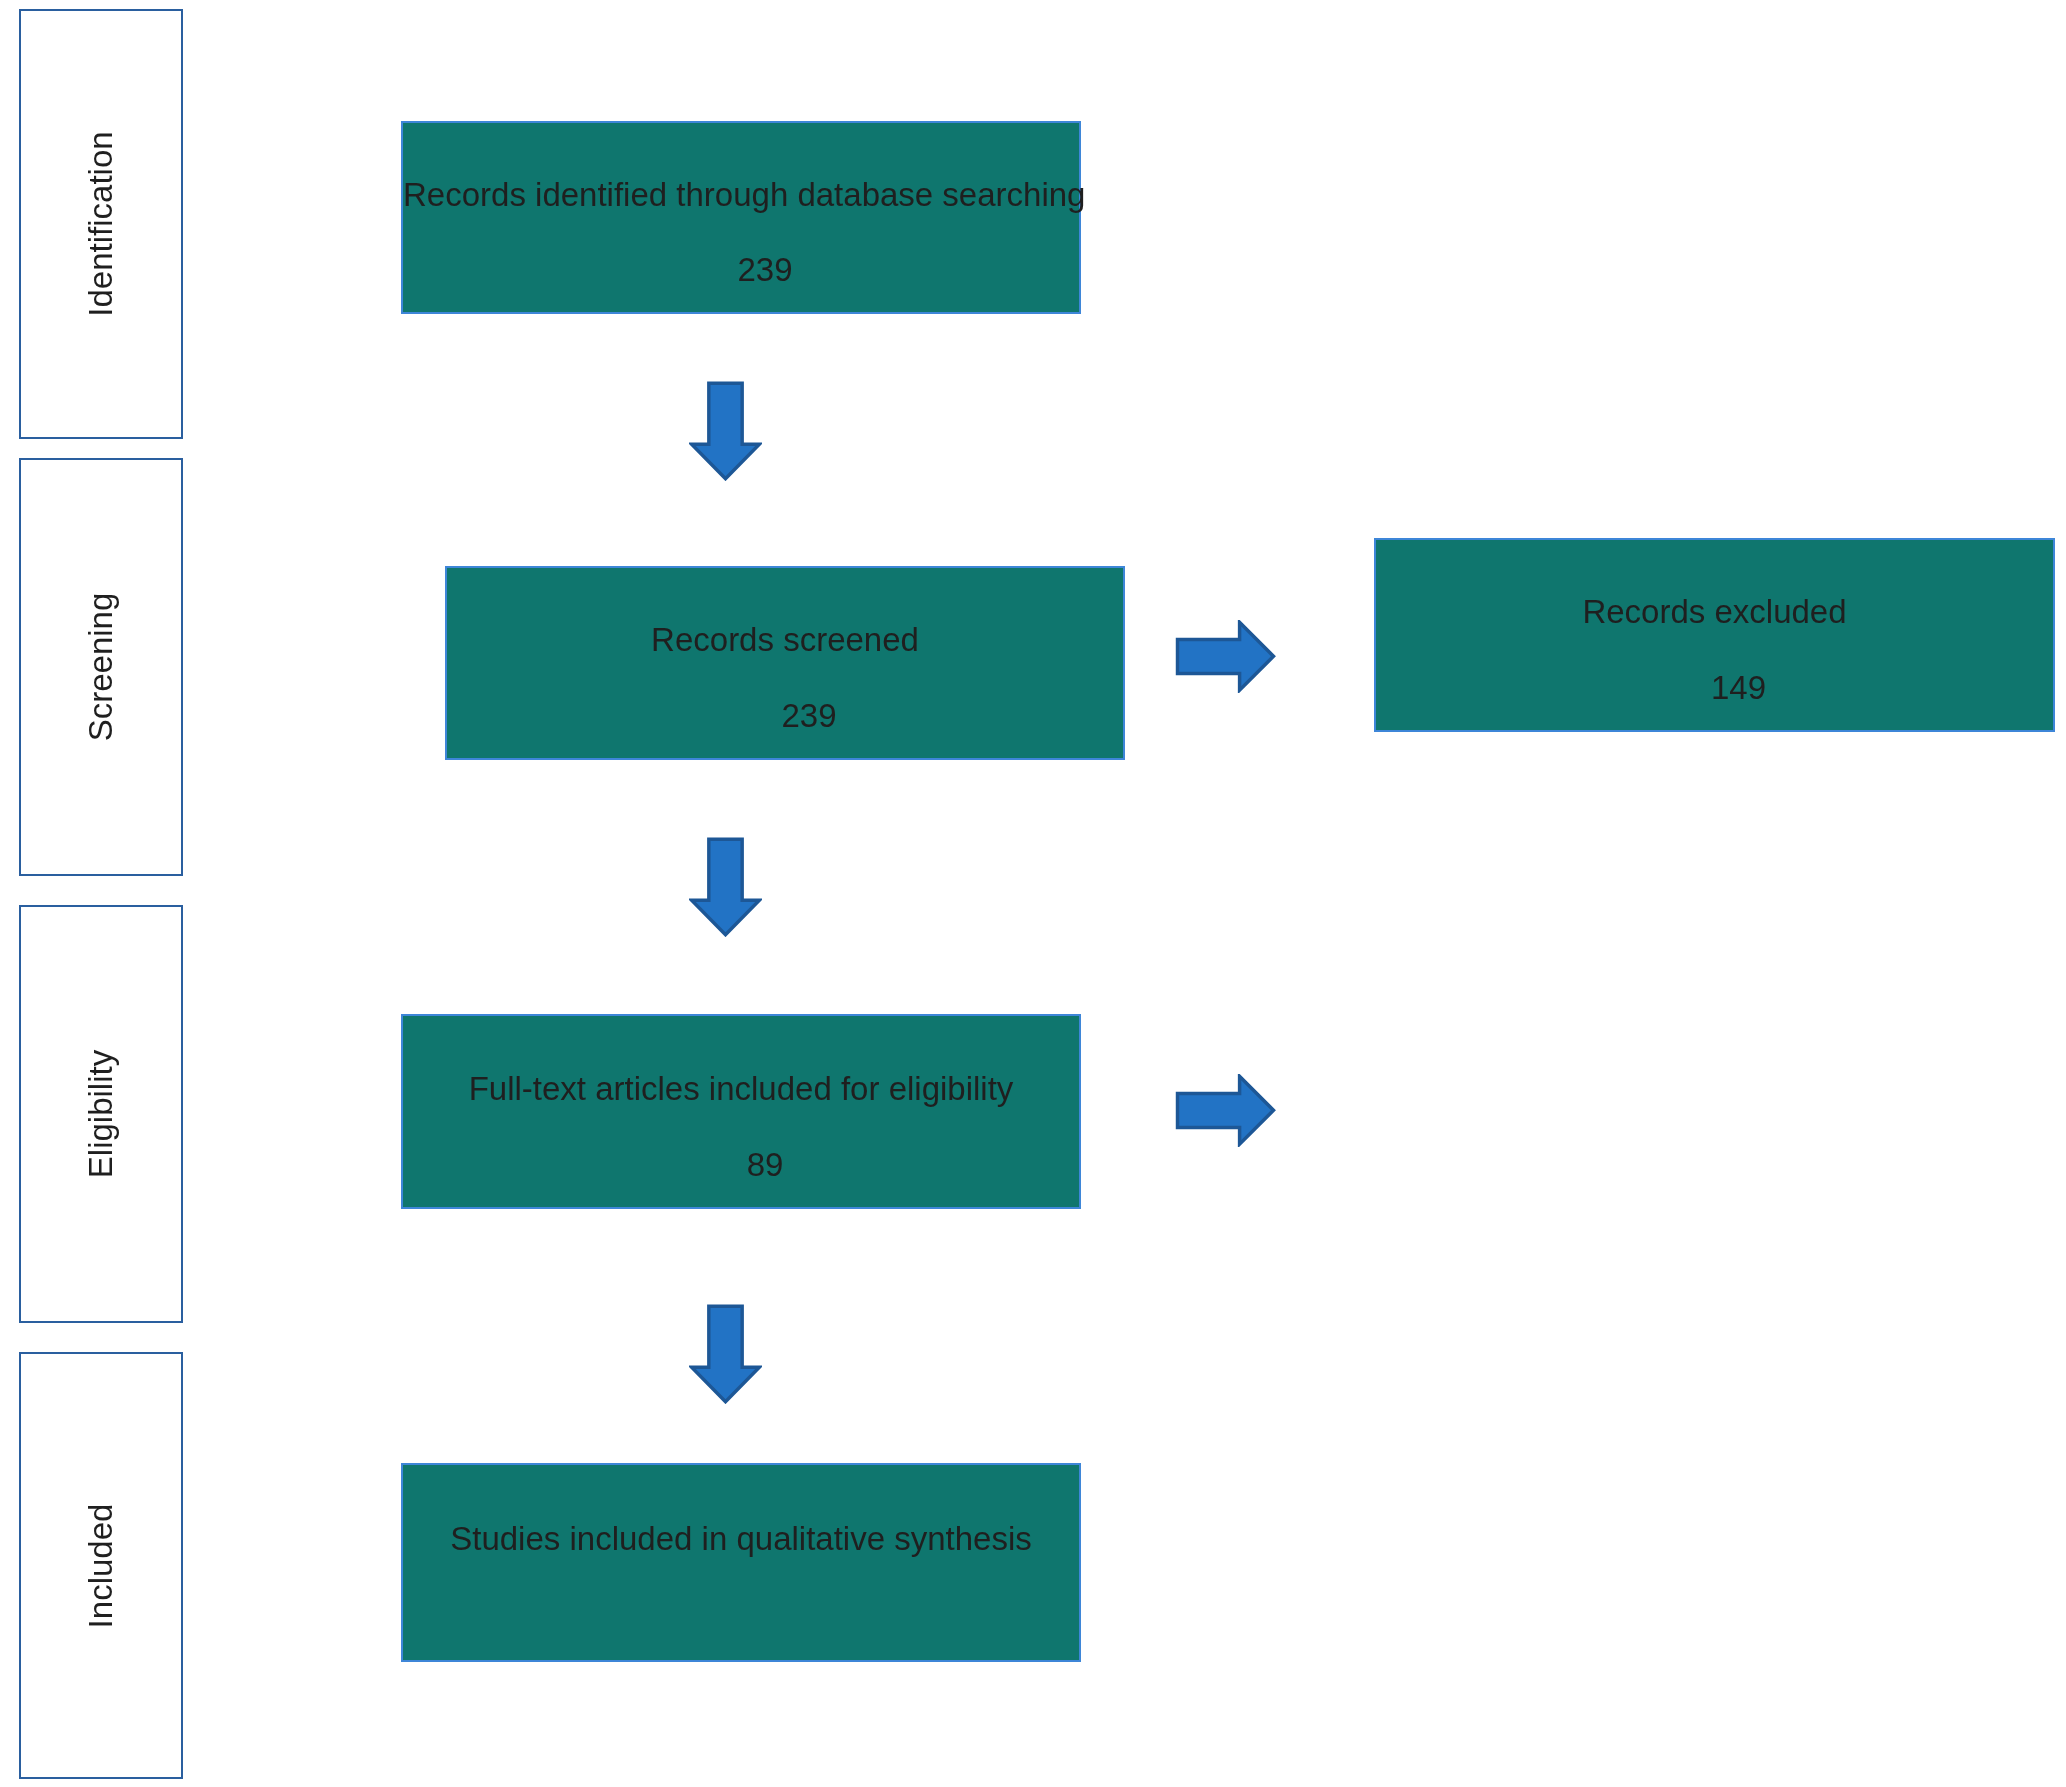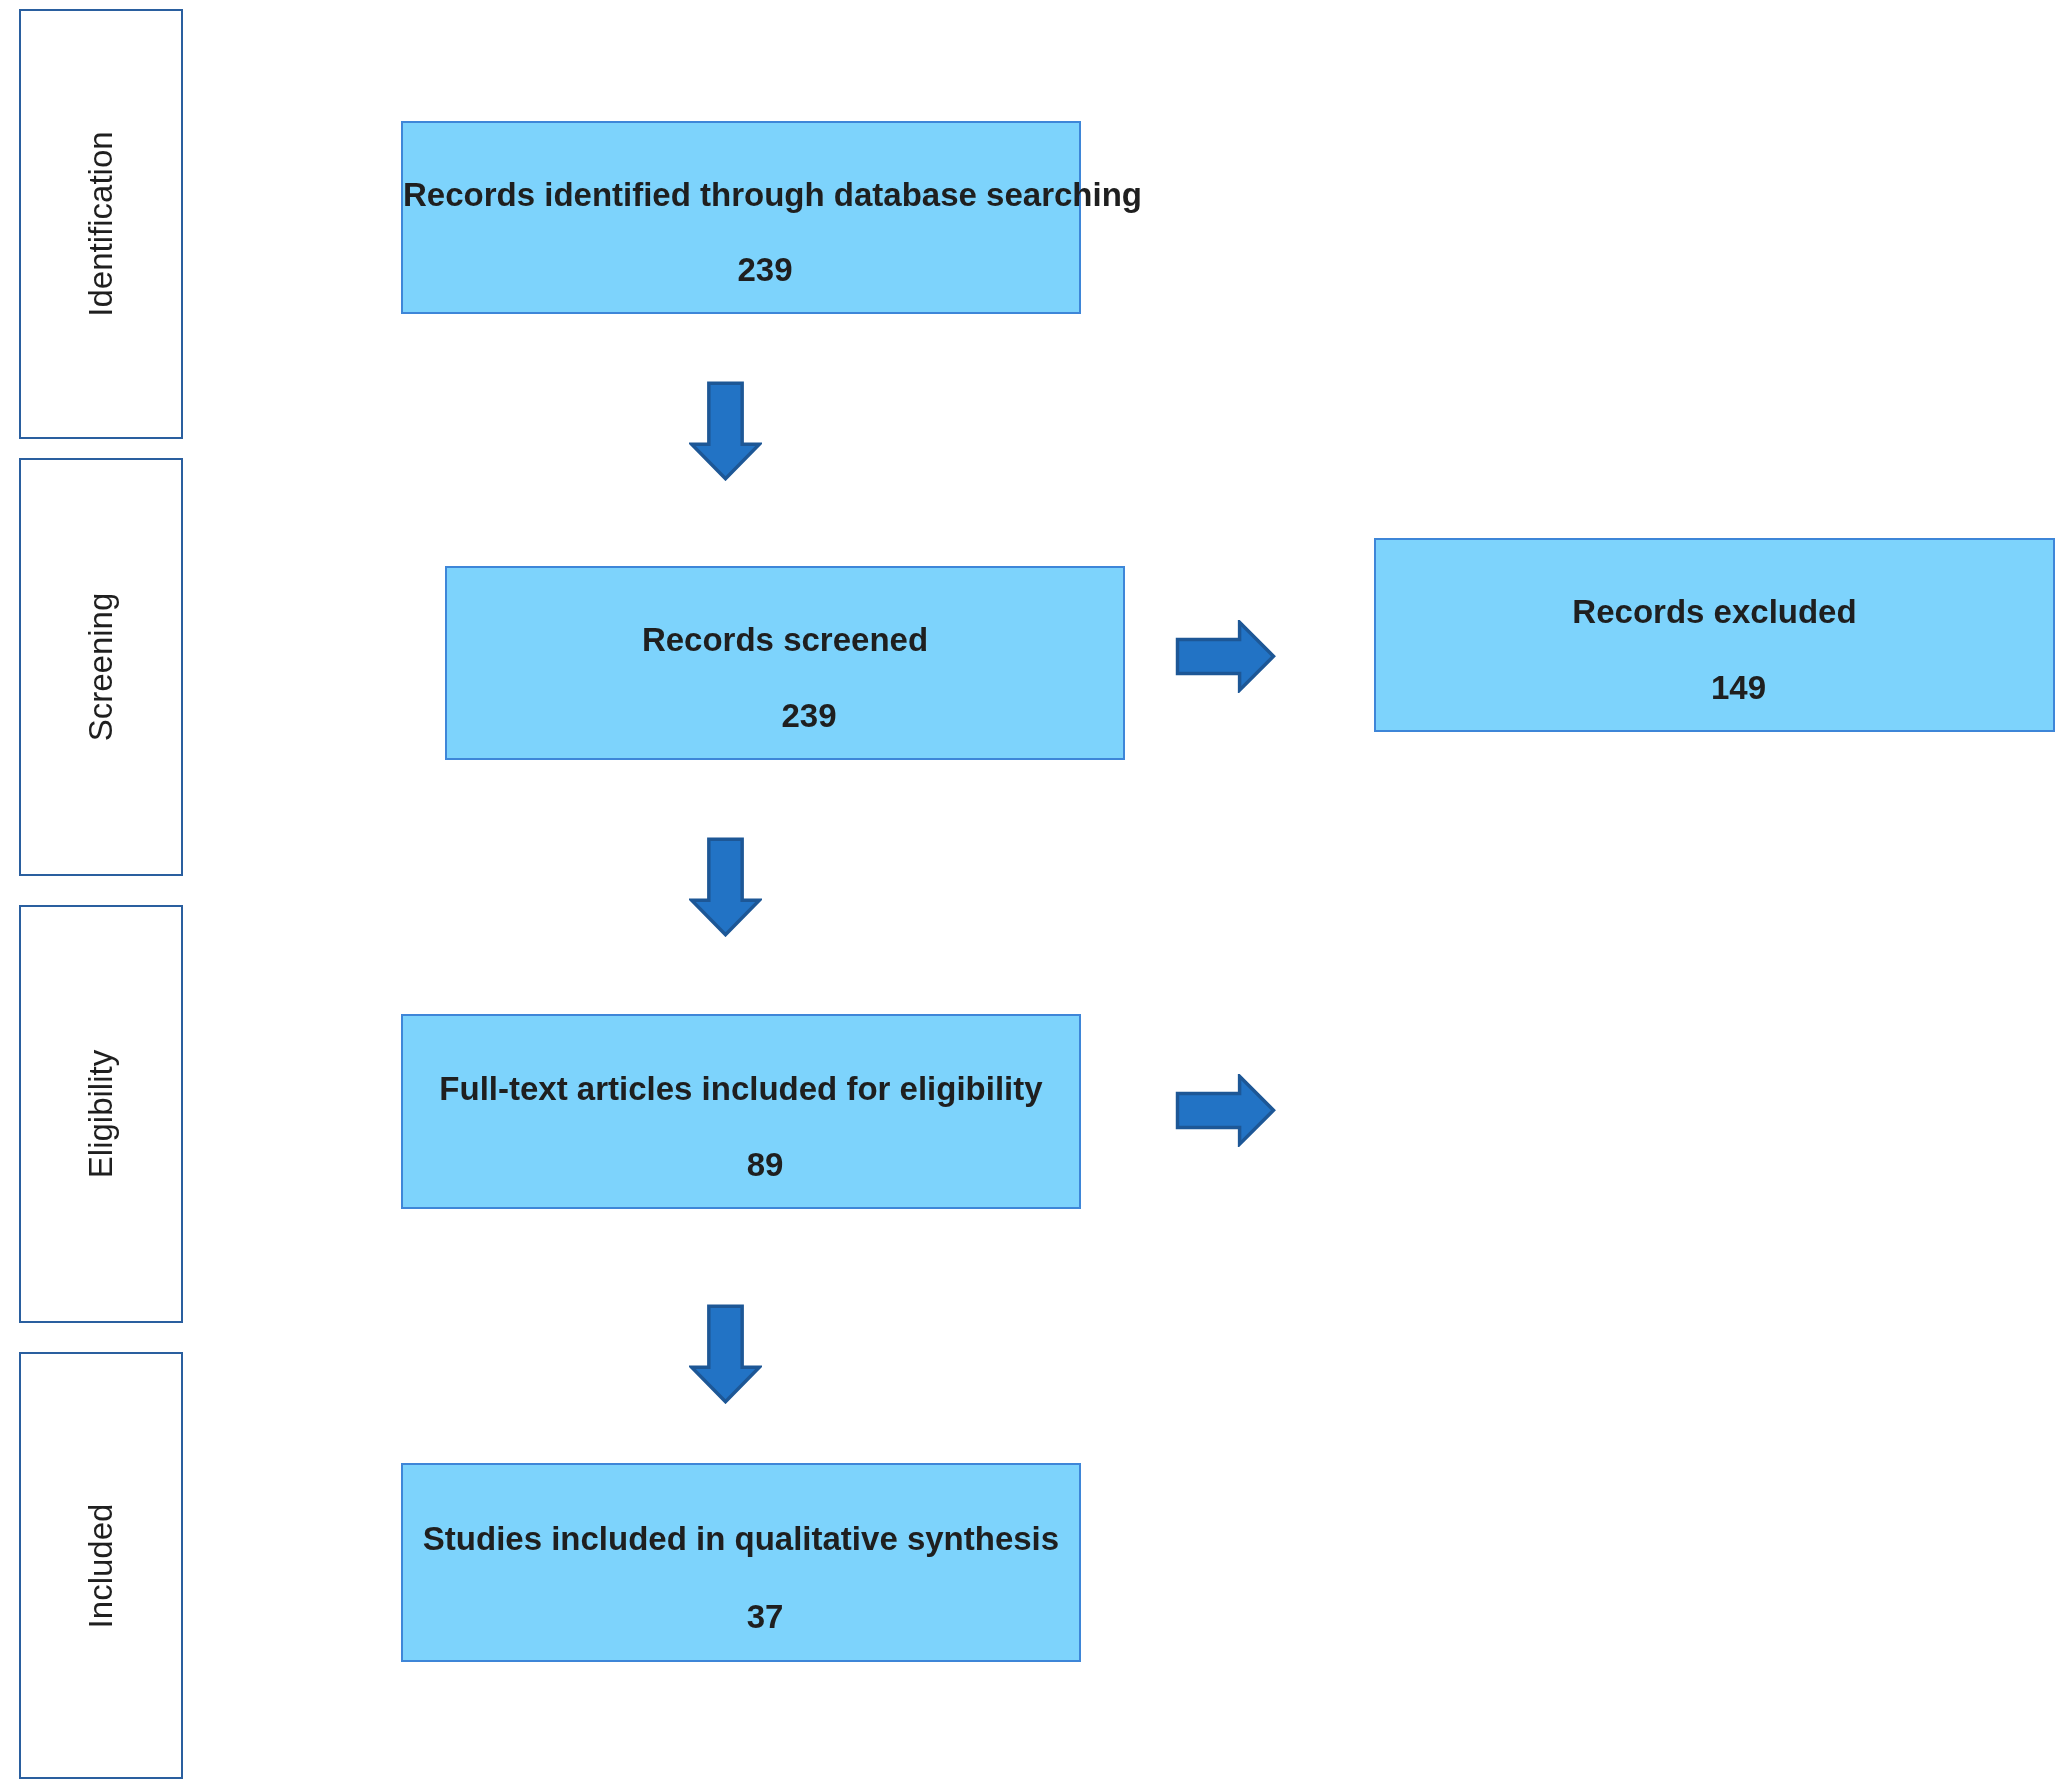--- a/index.html
+++ b/index.html
@@ -28,23 +28,22 @@
     left: 50%;
     top: 50%;
     transform: translate(-50%, -50%) rotate(-90deg);
     font-size: 33px;
     white-space: nowrap;
     color: var(--text, #1f1f1f);
   }
   .flow-box {
     position: absolute;
     border: 2.3px solid var(--flow-border, #3e86d8);
-    background: #7dd3fc;
+    background: #0f766e;
     box-sizing: border-box;
-    font-weight: bold;
   }
   .main-col { left: 401px; width: 680px; }
   .side-col { left: 1374px; width: 681px; }
   .box-label, .box-count {
     position: absolute;
     left: 0;
     right: 0;
     text-align: center;
     font-size: 33px;
     line-height: 1.2;
@@ -80,21 +79,20 @@
   <div class="flow-box main-col" style="top:566px;height:194px;margin-left:44px;">
     <span class="box-label">Records screened</span>
     <span class="box-count">239</span>
   </div>
   <div class="flow-box main-col" style="top:1014px;height:195px;">
     <span class="box-label">Full-text articles included for eligibility</span>
     <span class="box-count">89</span>
   </div>
   <div class="flow-box main-col" style="top:1463px;height:199px;">
     <span class="box-label">Studies included in qualitative synthesis</span>
-    <span class="box-count">37</span>
   </div>
 
   <div class="flow-box side-col" style="top:538px;height:194px;">
     <span class="box-label">Records excluded</span>
     <span class="box-count">149</span>
   </div>
 
   <svg class="arrow-svg" style="left:689px;top:381px;" width="73" height="100" viewBox="0 0 126 174">
     <polygon points="34,4 92,4 92,110 122,110 63,170 4,110 34,110" fill="var(--arrow-fill)" stroke="var(--arrow-stroke)" stroke-width="6" stroke-linejoin="miter"></polygon>
   </svg>

